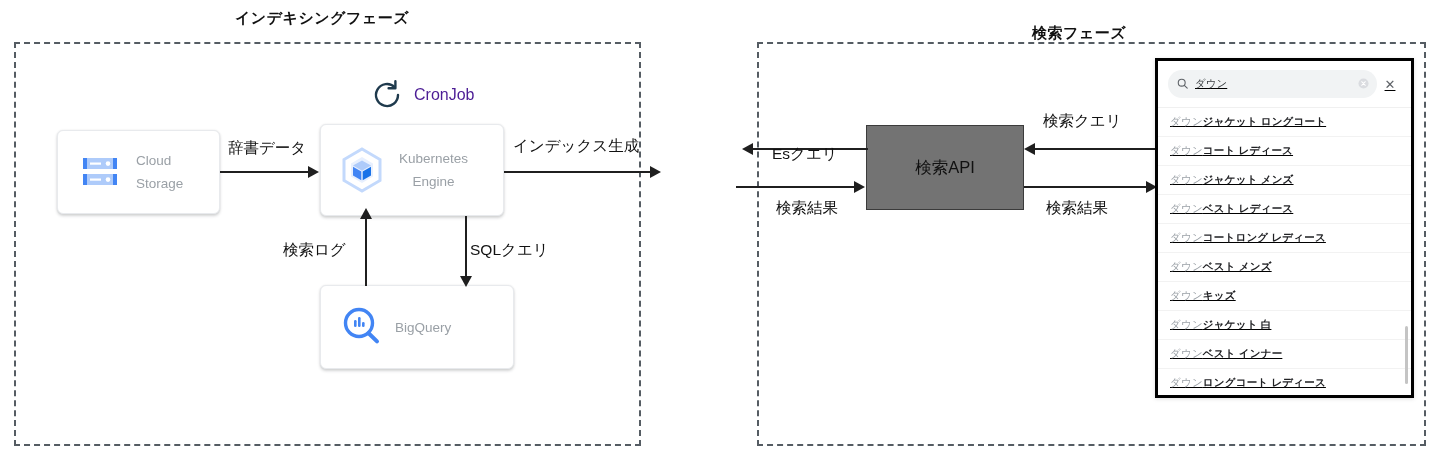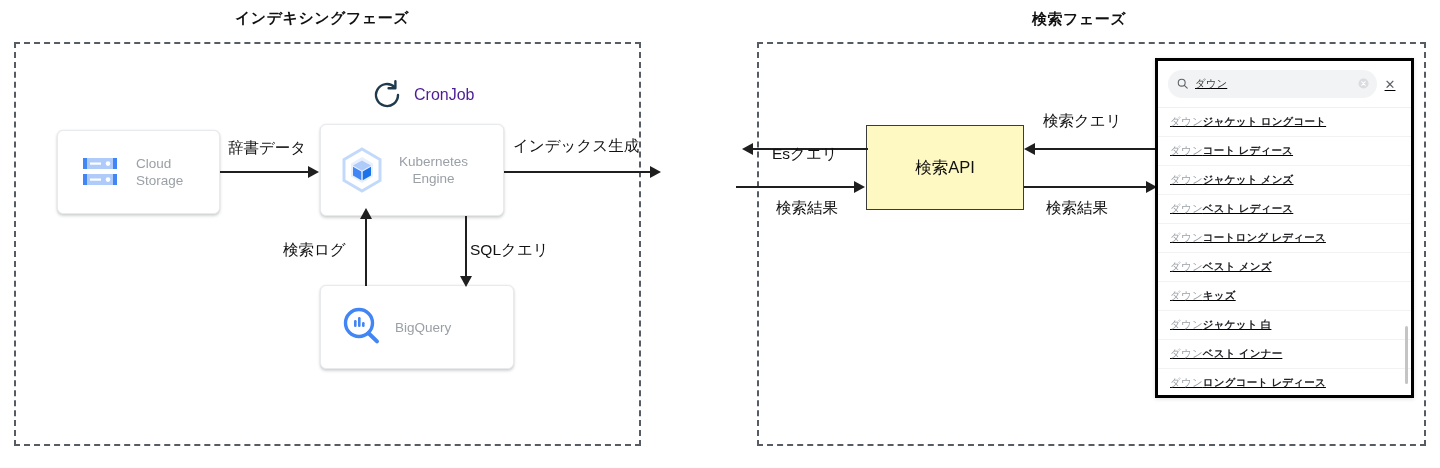--- a/index.html
+++ b/index.html
@@ -14,21 +14,21 @@
   
   .phase-title {
     position: absolute;
     font-size: 15px;
     font-weight: 700;
     color: #111111;
     letter-spacing: .5px;
     white-space: nowrap;
   }
   #title-index { left: 235px; top: 9px; }
-  #title-search { left: 1032px; top: 10px; }
+  #title-search { left: 1032px; top: 24px; }
 
   
   .phase-box {
     position: absolute;
     border: 2px dashed #555c63;
     background: transparent;
   }
   #box-index  { left: 14px;  top: 42px; width: 627px; height: 404px; }
   #box-search { left: 757px; top: 42px; width: 669px; height: 404px; }
 
@@ -37,21 +37,21 @@
     position: absolute;
     background: #ffffff;
     border: 1px solid #e8eaed;
     border-radius: 6px;
     box-shadow: 0 2px 3px rgba(60,64,67,.22), 0 0 2px rgba(60,64,67,.10);
     display: flex;
     align-items: center;
   }
   .gcard .glabel {
     font-size: 13.5px;
-    line-height: 17px;
+    line-height: 23px;
     color: #9aa0a6;
     white-space: pre-line;
   }
   .gicon { display:flex; align-items:center; justify-content:center; flex:none; }
 
   #card-storage { left: 57px;  top: 130px; width: 163px; height: 84px; }
   #card-storage .gicon { width: 56px; margin-left: 14px; }
   #card-storage .glabel { margin-left: 8px; }
 
   #card-gke { left: 320px; top: 124px; width: 184px; height: 92px; }
@@ -68,21 +68,21 @@
     font-size: 16px; color: #4c1d95; margin-left: 10px; white-space: nowrap;
   }
 
   
   #es-group { position: absolute; left: 654px; top: 115px; width: 96px; text-align: center; }
   #es-label { font-size: 14.5px; color: #1a1a1a; margin-top: 6px; white-space: nowrap; }
 
   
   #card-api {
     position: absolute; left: 866px; top: 125px; width: 158px; height: 85px;
-    border: 1.6px solid #3b3b3b; background: #fef9c3;
+    border: 1.6px solid #3b3b3b; background: #737373;
     display: flex; align-items: center; justify-content: center;
   }
   #card-api span { font-size: 16.5px; color: #111; white-space: nowrap; }
 
   
   .edge { position: absolute; background: #1f1f1f; }
   .edge.h { height: 1.8px; }
   .edge.v { width: 1.8px; }
   .arrowhead { position: absolute; width: 0; height: 0; }
   .ah-right { border-top: 6px solid transparent; border-bottom: 6px solid transparent; border-left: 11px solid #1f1f1f; }

